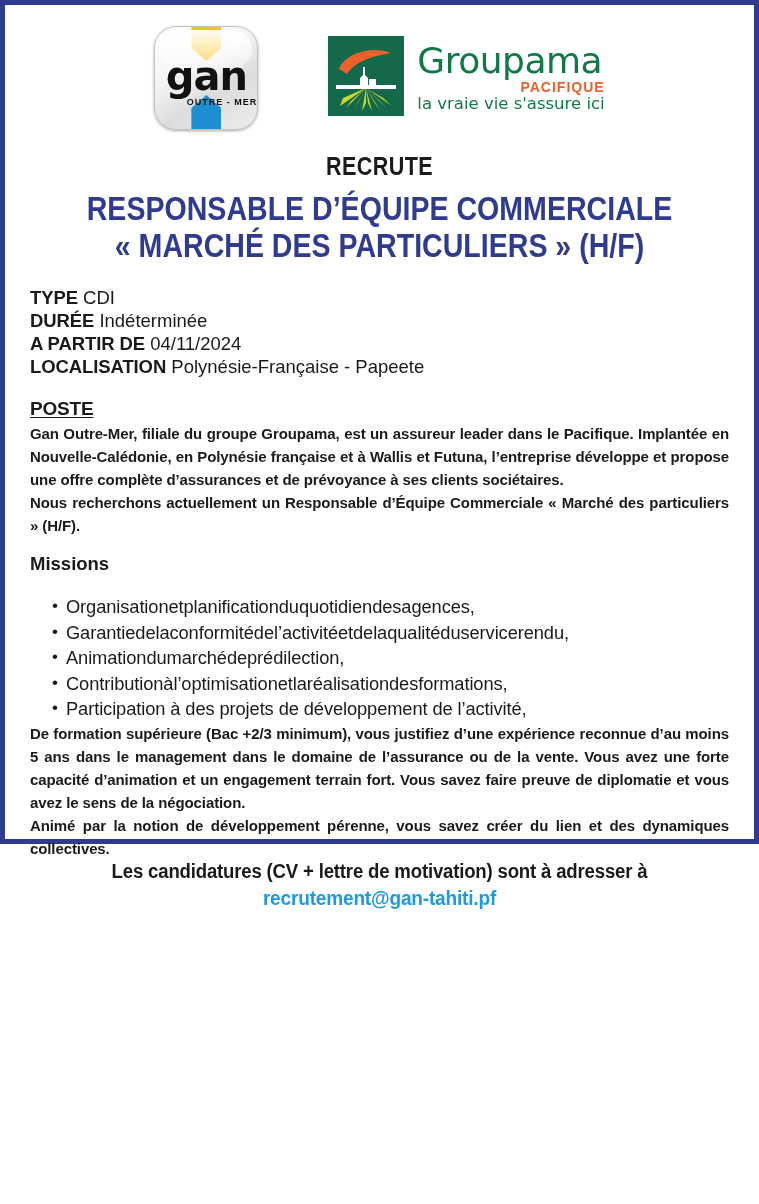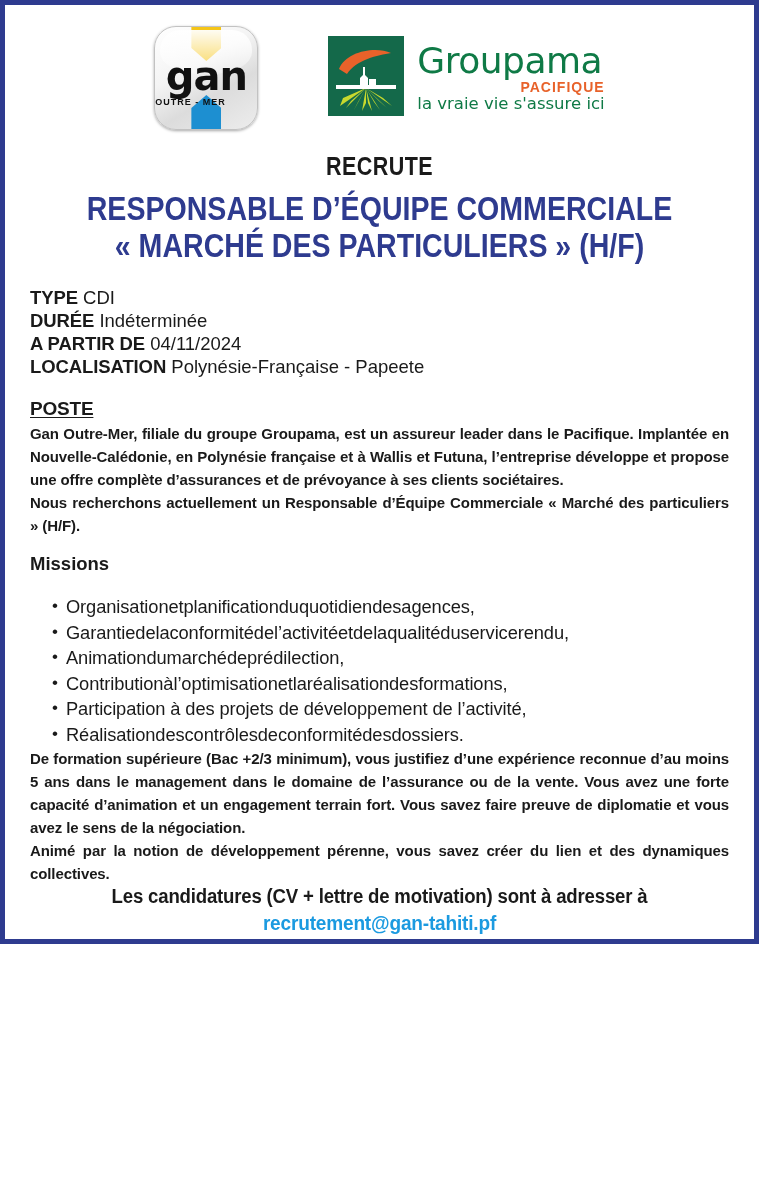--- a/index.html
+++ b/index.html
@@ -11,21 +11,21 @@
     width: 759px;
     height: 1204px;
     font-family: "Liberation Sans", sans-serif;
     color: #1a1a1a;
     overflow: hidden;
   }
 
   #poster {
     position: relative;
     width: 759px;
-    height: 944px;
+    height: 844px;
     box-sizing: border-box;
     background: #ffffff;
     border: 5px solid #2e3b8f;
     padding: 0;
   }
   #poster-inner {
     box-sizing: border-box;
     width: 100%;
     height: 100%;
     border: 3px solid #ffffff;
@@ -88,21 +88,21 @@
     font-weight: bold;
     font-size: 40px;
     line-height: 40px;
     letter-spacing: -1px;
     color: #111111;
   }
   .gan-sub {
     position: absolute;
     left: 0; right: 0;
     top: 70px;
-    text-align: left;
+    text-align: right;
     font-family: "Liberation Sans", sans-serif;
     font-weight: bold;
     font-size: 9px;
     letter-spacing: 1px;
     color: #111111;
   }
 
   .groupama-logo {
     display: flex;
     align-items: center;
@@ -323,21 +323,20 @@
       <p>Nous recherchons actuellement un Responsable d’Équipe Commerciale « Marché des particuliers » (H/F).</p>
     </div>
 
     <div class="missions-label">Missions</div>
     <ul class="missions">
       <li>Organisationetplanificationduquotidiendesagences,</li>
       <li>Garantiedelaconformitédel’activitéetdelaqualitéduservicerendu,</li>
       <li>Animationdumarchédeprédilection,</li>
       <li>Contributionàl’optimisationetlaréalisationdesformations,</li>
       <li>Participation à des projets de développement de l’activité,</li>
-      <li>Réalisationdescontrôlesdeconformitédesdossiers.</li>
     </ul>
 
     <div class="profil-block">
       <div class="body-text">
         <p>De formation supérieure (Bac +2/3 minimum), vous justifiez d’une expérience reconnue d’au moins 5 ans dans le management dans le domaine de l’assurance ou de la vente. Vous avez une forte capacité d’animation et un engagement terrain fort. Vous savez faire preuve de diplomatie et vous avez le sens de la négociation.</p>
         <p>Animé par la notion de développement pérenne, vous savez créer du lien et des dynamiques collectives.</p>
       </div>
     </div>
 
     <div class="footer">

